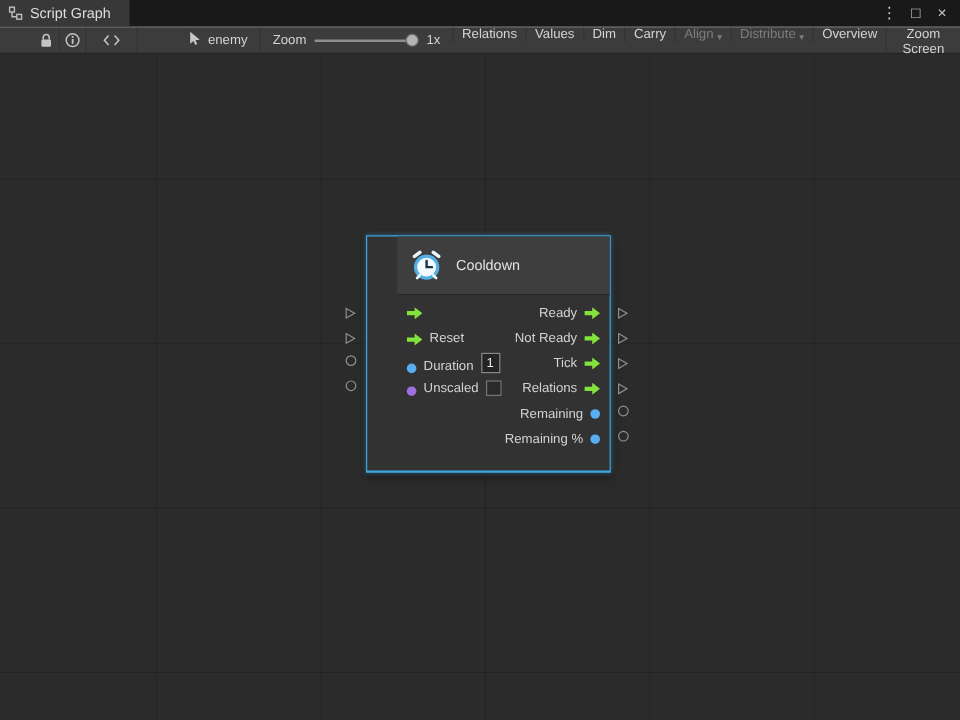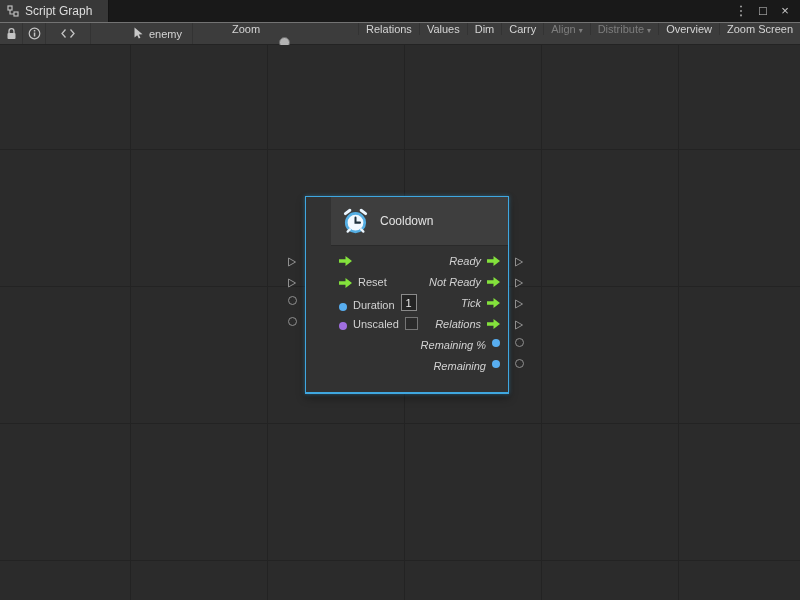--- a/index.html
+++ b/index.html
@@ -10,24 +10,24 @@
   .tabbar{position:absolute;top:0;left:0;right:0;height:22px;background:#191919;
     display:flex;align-items:stretch;border-bottom:4px solid #737373;}
   .tab{display:flex;align-items:center;gap:6px;padding:0 16px 0 7px;background:#383838;
     color:#dedede;font-size:12px;border-right:1px solid #141414;}
   .tab .ticon{display:flex;align-items:center;}
   .win-controls{margin-left:auto;display:flex;align-items:center;gap:4px;padding-right:6px;}
   .win-btn{color:#c9c9c9;font-size:13px;width:18px;text-align:center;cursor:default;line-height:22px;}
 
   
   .toolbar{position:absolute;top:23px;left:0;right:0;height:21px;background:#3c3c3c;
-    display:flex;align-items:stretch;border-bottom:1px solid #232323;font-size:11px;color:#d4d4d4;}
+    display:flex;align-items:stretch;border-bottom:1px solid #232323;font-size:11px;color:#d4d4d4;padding-left:28px;}
   .tool-icon-btn{display:flex;align-items:center;justify-content:center;width:22px;border-right:1px solid #333333;}
   .breadcrumb{display:flex;align-items:center;gap:5px;padding:0 10px;border-right:1px solid #333333;}
-  .zoom-wrap{display:flex;align-items:center;gap:7px;padding:0 10px;flex-direction:column;}
+  .zoom-wrap{display:flex;align-items:center;gap:7px;padding:0 10px;}
   .zoom-track{position:relative;width:86px;height:2px;background:#8d8d8d;border-radius:1px;}
   .zoom-handle{position:absolute;top:-5px;left:76px;width:11px;height:11px;border-radius:50%;
     background:#b4b4b4;border:1px solid #6b6b6b;box-sizing:border-box;}
   .tb-buttons{margin-left:auto;display:flex;align-items:flex-start;}
   .tb-btn{display:flex;align-items:center;gap:3px;padding:0 7px;border-left:1px solid #333333;
     color:#d4d4d4;background:transparent;border-top:0;border-bottom:0;border-right:0;
     font-size:11px;font-family:inherit;cursor:default;}
   .tb-btn.disabled{color:#7d7d7d;}
   .dd-arrow{font-size:8px;position:relative;top:1px;}
 
@@ -41,21 +41,21 @@
   
   .node{position:absolute;left:305px;top:151px;width:204px;background:#323232;
     border:1px solid #3fa7e0;border-bottom-width:2px;
     box-shadow:0 0 4px rgba(63,167,224,.45),0 4px 8px rgba(0,0,0,.35);box-sizing:border-box;padding-left:25px;}
   .node-header{height:48px;background:#3e3e3e;display:flex;align-items:center;gap:11px;
     padding:0 11px;border-bottom:1px solid #2a2a2a;}
   .node-title{color:#e2e2e2;font-size:12px;}
   .node-body{padding:4px 0 16px 0;}
   .port-row{height:21px;display:flex;align-items:center;padding:0 8px;}
   .row-left{display:flex;align-items:flex-end;gap:6px;}
-  .row-right{margin-left:auto;display:flex;gap:6px;font-style:italic;}
+  .row-right{margin-left:auto;display:flex;align-items:center;gap:6px;}
   .port-label{color:#d2d2d2;font-size:11px;white-space:nowrap;}
   .value-dot{width:8px;height:8px;border-radius:50%;display:inline-block;}
   .flow-arrow{display:flex;align-items:center;}
   .duration-field{width:14px;height:15px;background:#242424;border:1px solid #8a8a8a;color:#e8e8e8;
     font-size:11px;text-align:center;padding:0;font-family:inherit;}
   .unscaled-checkbox{appearance:none;-webkit-appearance:none;width:13px;height:13px;margin:0;
     background:#2a2a2a;border:1px solid #757575;}
 
   
   .ext{position:absolute;}
@@ -236,33 +236,33 @@
               <svg width="13" height="10" viewBox="0 0 13 10">
                   <path d="M0 3.2h6.5V0L13 5 6.5 10V6.8H0z" fill="#84e23c"></path>
                 </svg>
             </span>
           </span>
         </div>
 
         <div class="port-row">
           <span class="row-left"></span>
           <span class="row-right">
+            <span class="port-label">Remaining</span>
+            <span class="value-dot" style="background:#58aef0"></span>
+          </span>
+        </div>
+
+        <div class="port-row">
+          <span class="row-left"></span>
+          <span class="row-right">
             <span class="port-label">Remaining %</span>
             <span class="value-dot" style="background:#58aef0"></span>
           </span>
         </div>
 
-        <div class="port-row">
-          <span class="row-left"></span>
-          <span class="row-right">
-            <span class="port-label">Remaining</span>
-            <span class="value-dot" style="background:#58aef0"></span>
-          </span>
-        </div>
-
       </div>
     </div>
 
     <span class="ext" style="left:287px;top:208px">
       <svg width="10" height="10" viewBox="0 0 10 10">
           <polygon points="1.5,1 8.5,5 1.5,9" fill="none" stroke="#8f8f8f" stroke-width="1"></polygon>
         </svg>
     </span>
     <span class="ext" style="left:287px;top:229px">
       <svg width="10" height="10" viewBox="0 0 10 10">

